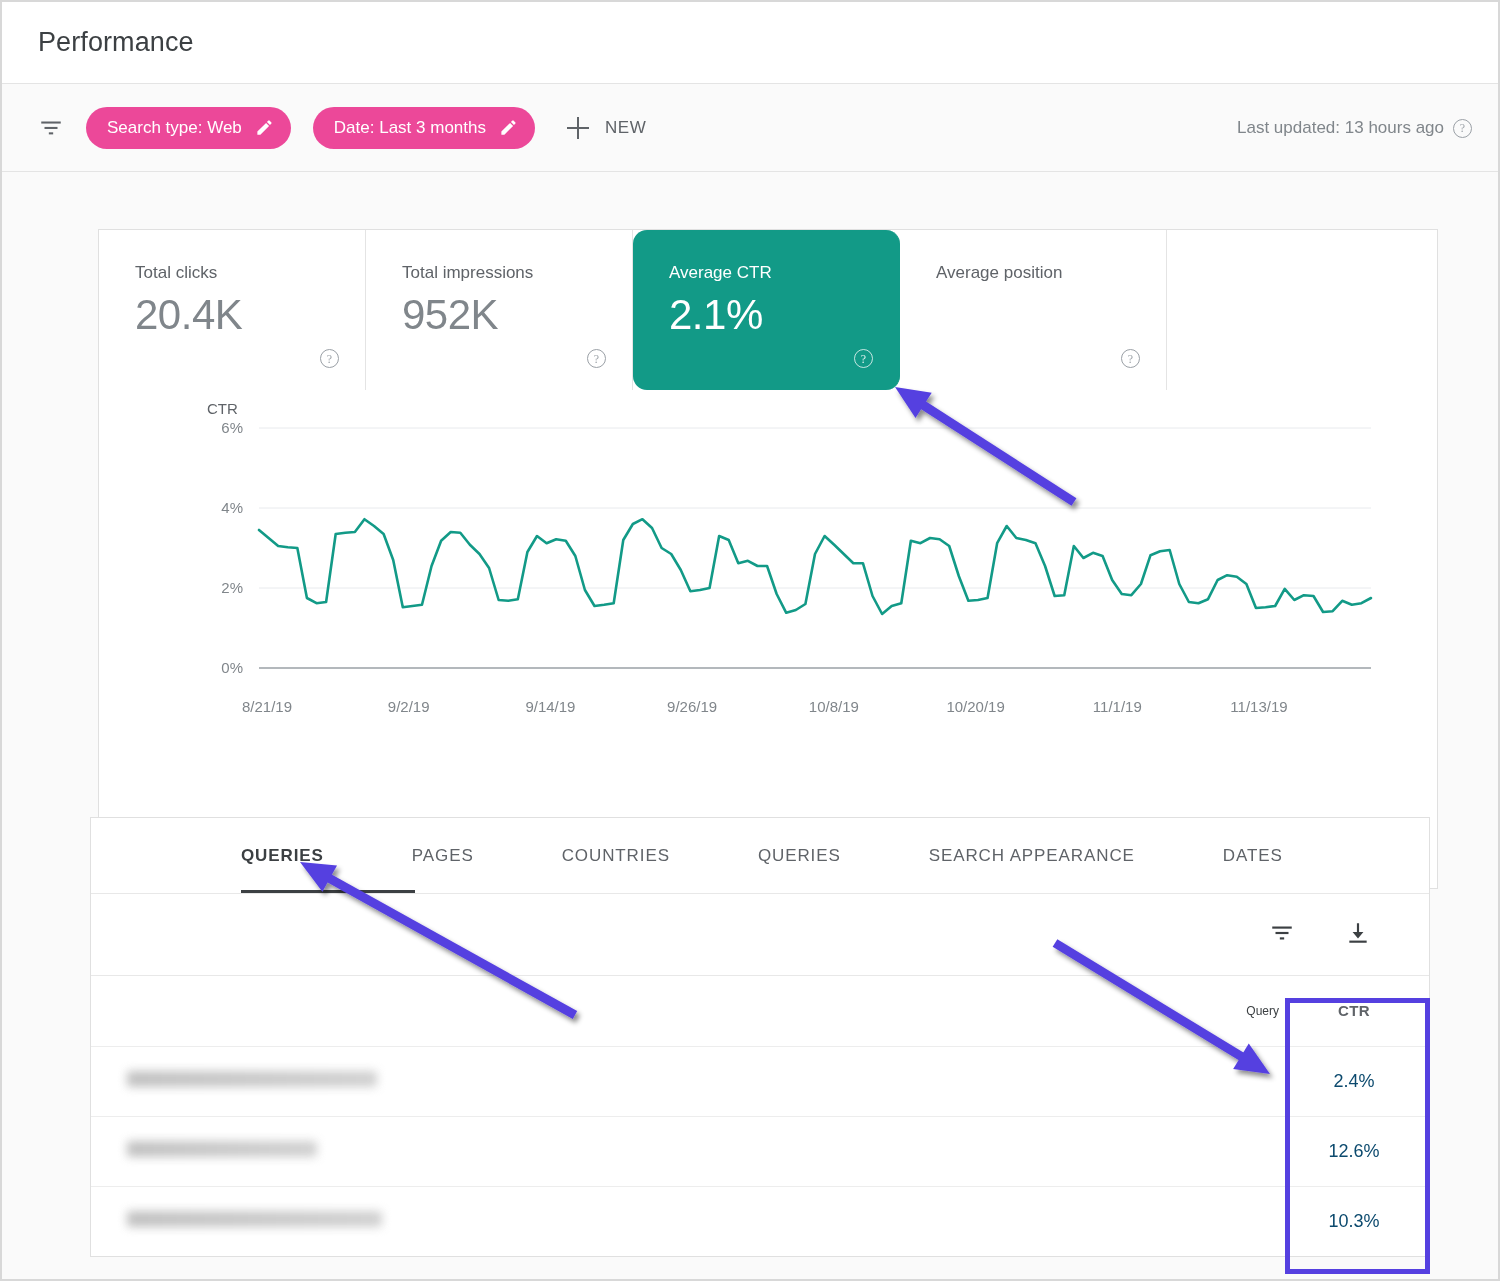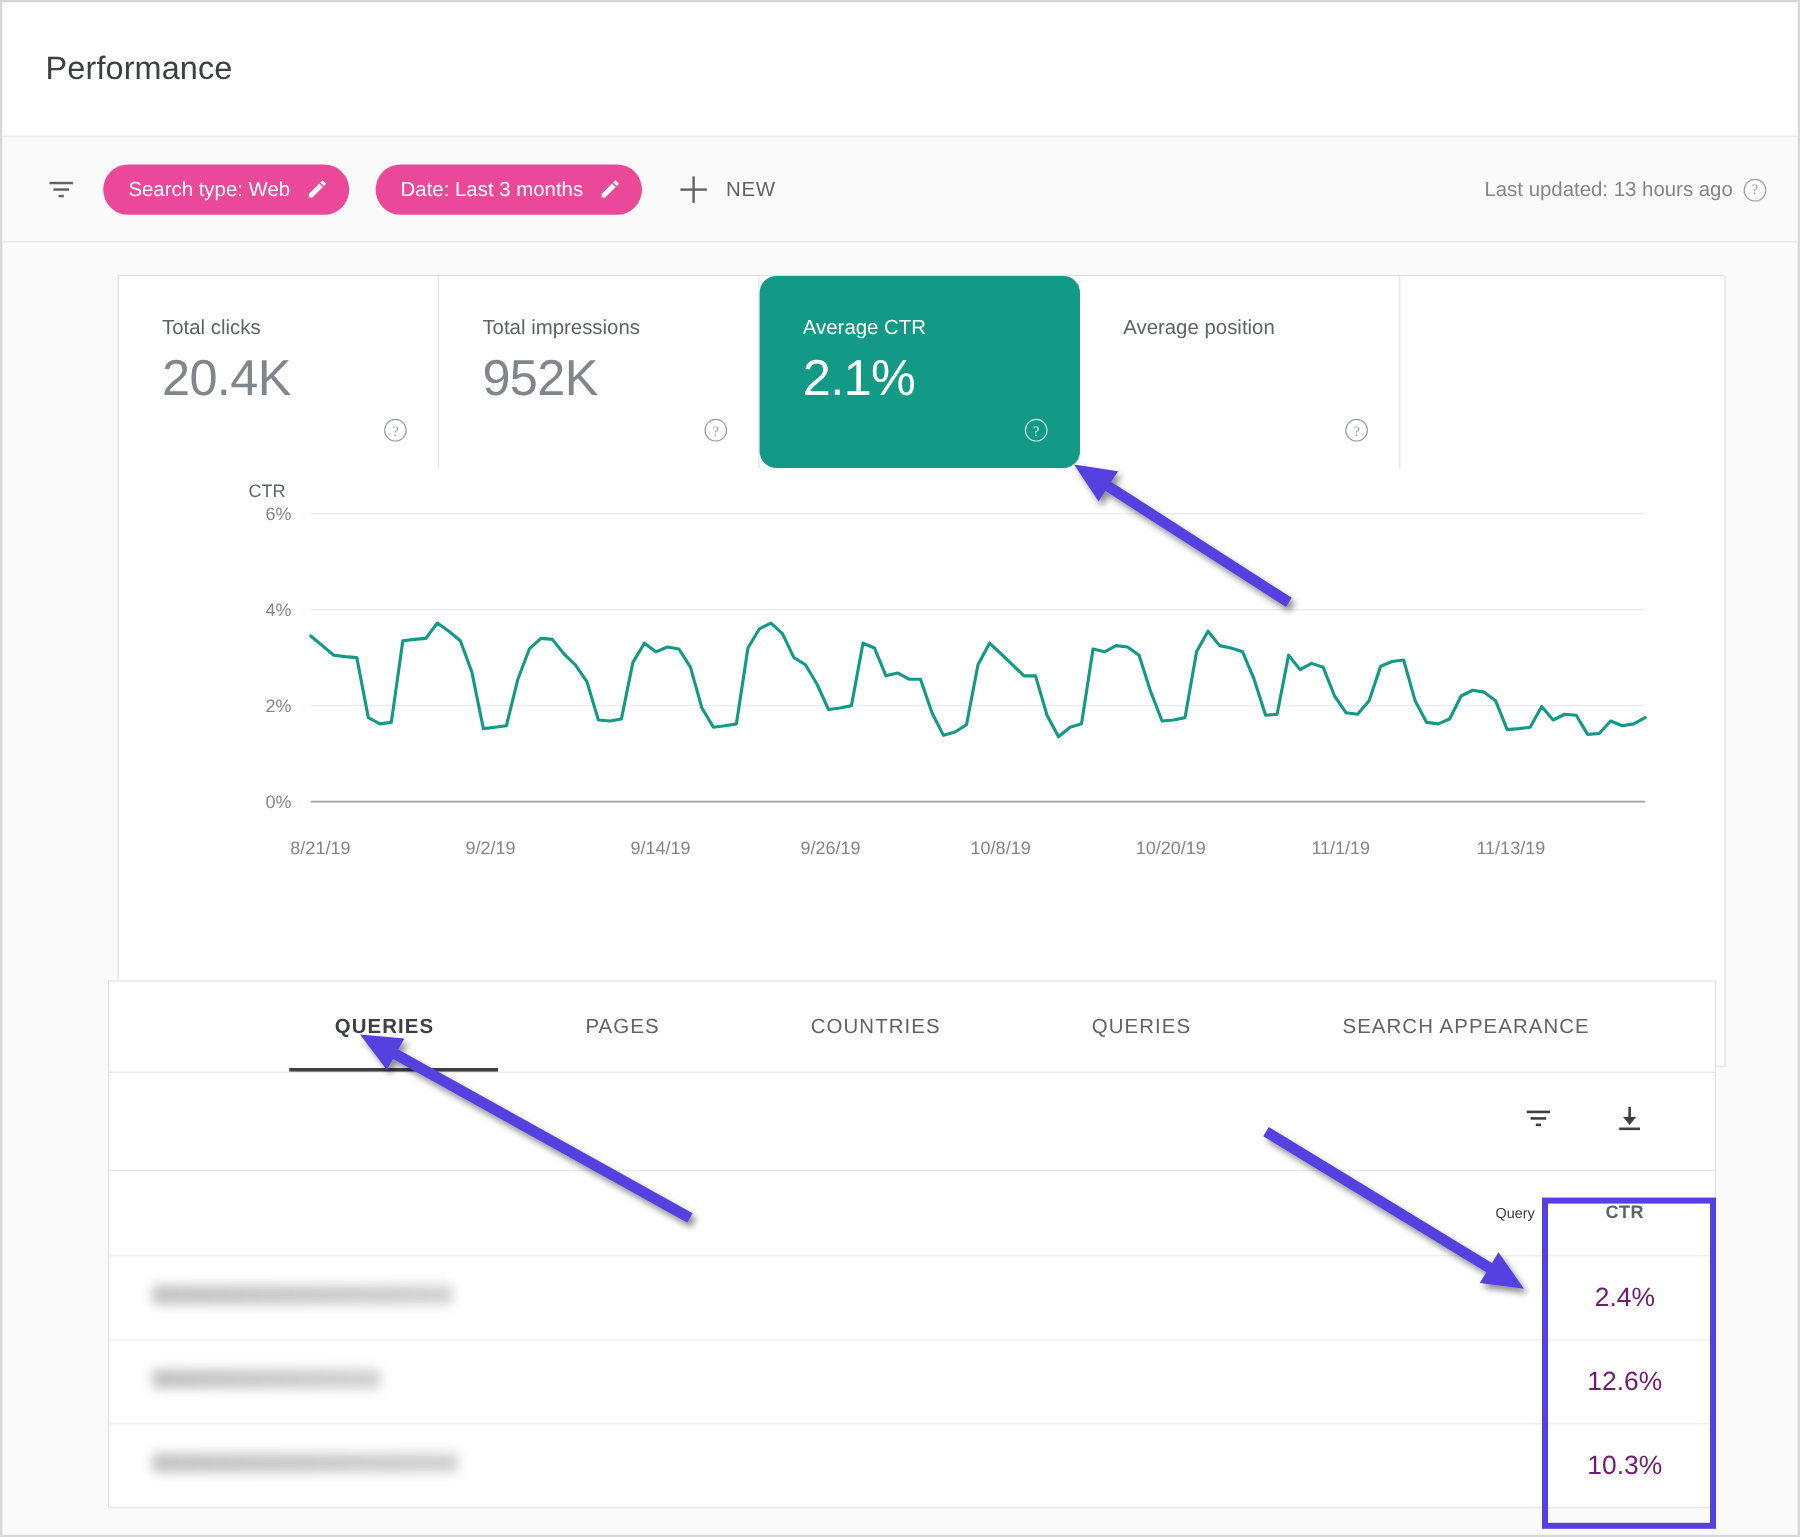--- a/index.html
+++ b/index.html
@@ -12,21 +12,21 @@
   .page {
     position: relative;
     width: 1500px; height: 1281px;
     background: #fafafa;
     border: 2px solid #d8d8d8;
     overflow: hidden;
   }
 
   
   .header {
-    height: 112px;
+    height: 82px;
     background: #ffffff;
     display: flex; align-items: center;
     padding-left: 36px;
     border-bottom: 1px solid #e4e4e4;
   }
   .page-title {
     font-size: 27px;
     color: #3c4043;
     font-weight: 400;
     letter-spacing: .1px;
@@ -126,21 +126,21 @@
     border: 1px solid #e0e0e0;
     overflow: hidden;
   }
   .tabs {
     display: flex; height: 76px; align-items: center;
     padding-left: 150px; position: relative;
     border-bottom: 1px solid #e8e8e8;
   }
   .tab {
     font-size: 17px; letter-spacing: .9px; color: #5f6368;
-    margin-right: 88px; cursor: pointer; white-space: nowrap; margin-left: 38px;
+    margin-right: 88px; cursor: pointer; white-space: nowrap;
   }
   .tab.active { color: #3c4043; font-weight: bold; }
   .tab-underline {
     position: absolute; left: 150px; bottom: 0;
     width: 174px; height: 3px; background: #3c4043;
   }
   .table-tools {
     height: 82px; display: flex; align-items: center;
     justify-content: flex-end; padding-right: 58px; gap: 50px;
     border-bottom: 1px solid #e8e8e8;
@@ -154,21 +154,21 @@
   .tbl th.q-head {
     text-align: right; padding-left: 36px;
     color: #3c4043; font-weight: normal; font-size: 12px;
   }
   .tbl th.ctr-head {
     text-align: center; color: #5f6368; font-weight: bold;
     font-size: 15px; width: 150px; letter-spacing: .4px;
   }
   .tbl td.q-cell { padding-left: 36px; }
   .tbl td.ctr-cell {
-    text-align: center; color: #701a75; font-size: 22px; width: 150px;
+    text-align: center; color: #0c4a6e; font-size: 18px; width: 150px;
   }
   .blurred {
     display: inline-block; height: 16px;
     background: linear-gradient(90deg,#b7b7b7,#c9c9c9);
     border-radius: 3px;
     filter: blur(5px);
     opacity: .85;
   }
 
   

